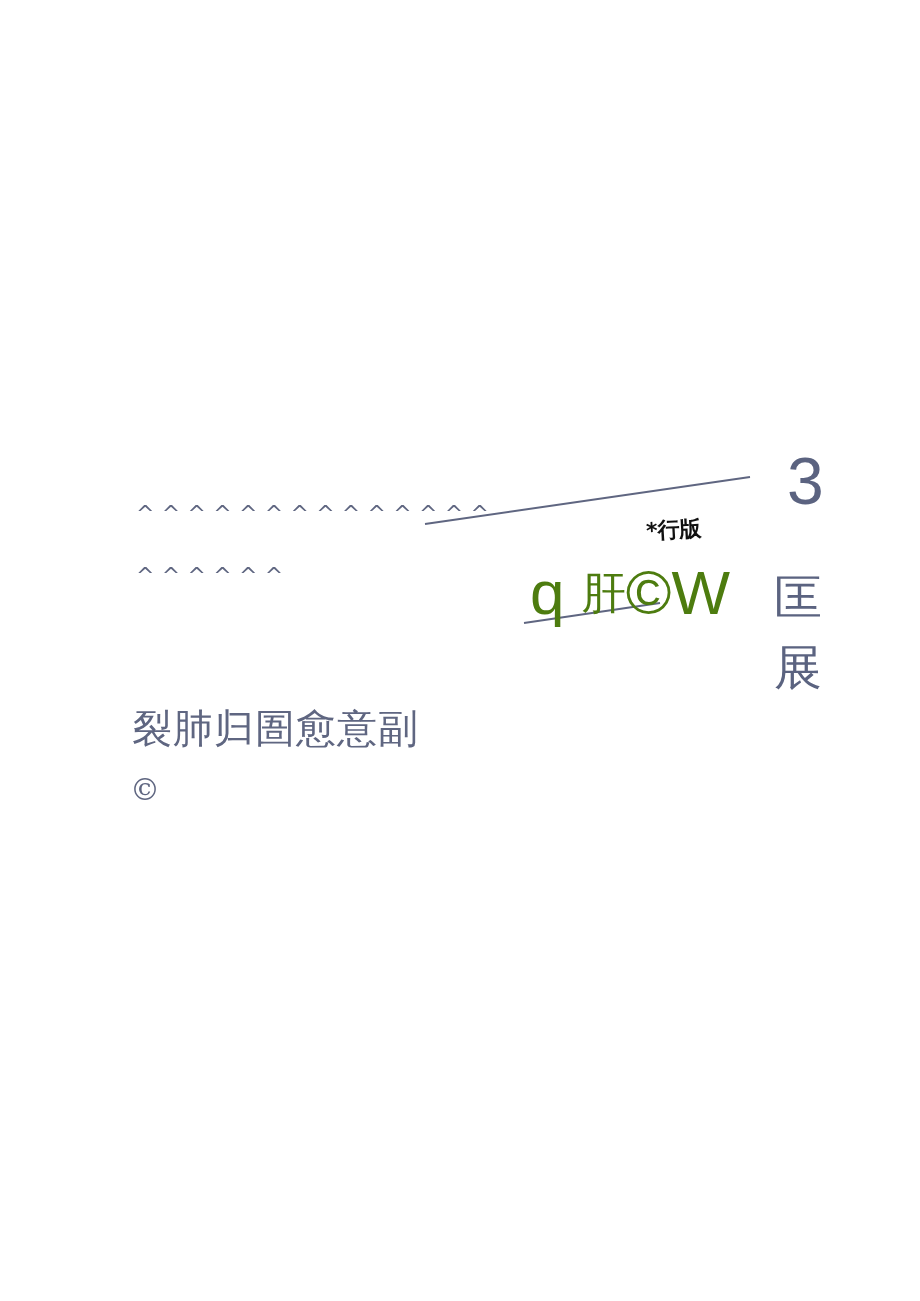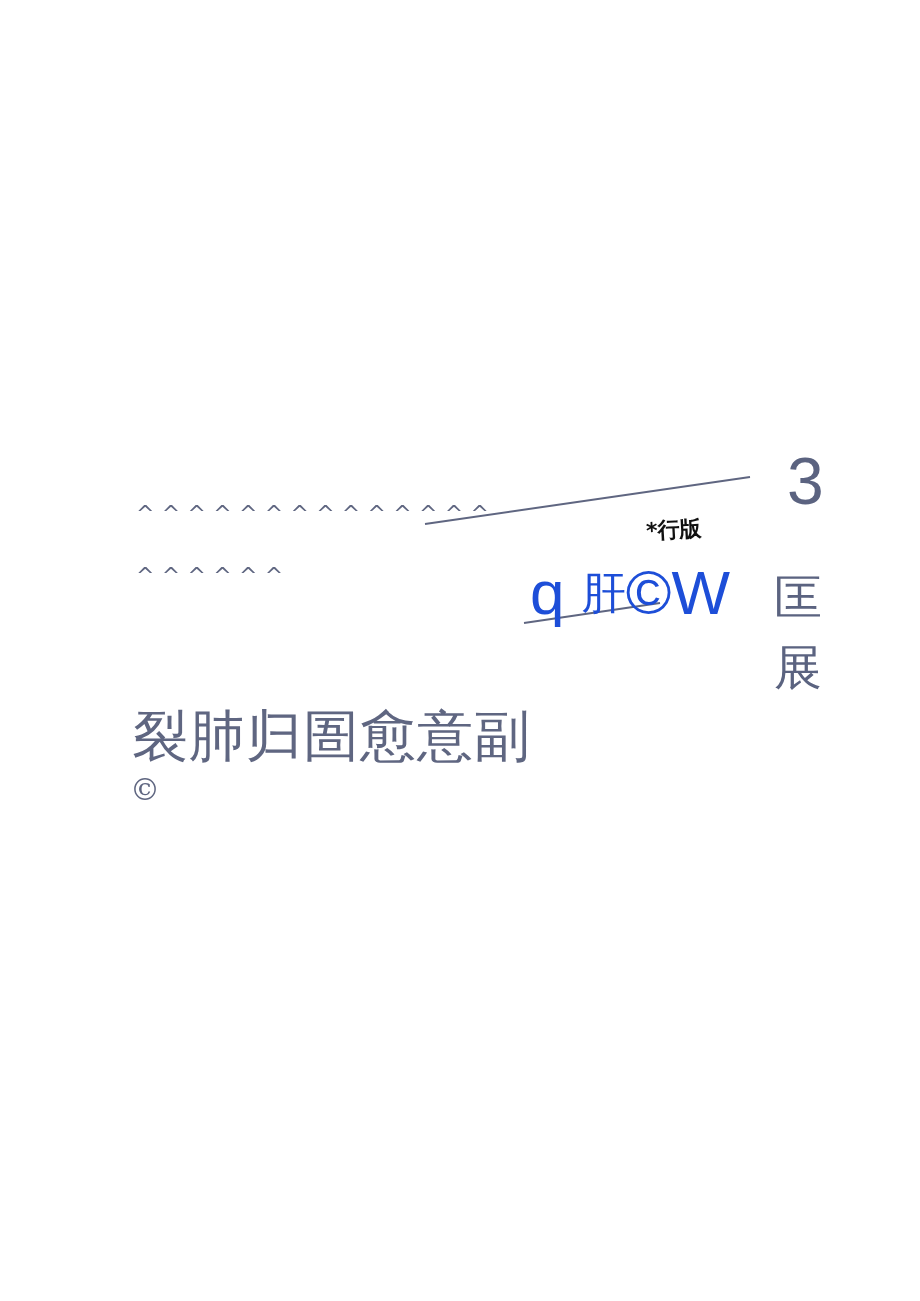--- a/index.html
+++ b/index.html
@@ -33,37 +33,37 @@
       font-family: "DejaVu Sans", sans-serif;
       font-weight: bold;
       font-size: 22px;
       color: #111111;
       line-height: 1;
       transform: rotate(-3deg);
     }
     .mixed-line {
       font-family: "Liberation Sans", sans-serif;
       font-size: 62px;
-      color: #1d4ed8;
+      color: #4d7c0f;
       line-height: 1;
     }
     .mixed-line .cjk {
       font-family: "DejaVu Serif", serif;
       font-size: 44px;
       vertical-align: 6px;
     }
     .vert-char {
       font-family: "DejaVu Serif", serif;
       font-size: 48px;
       color: #5b6380;
       line-height: 1;
     }
     .title-cjk {
       font-family: "DejaVu Serif", serif;
-      font-size: 56px;
+      font-size: 40px;
       color: #5f6681;
       line-height: 1;
       letter-spacing: 1px;
     }
     .copyright {
       font-family: "DejaVu Serif", serif;
       font-size: 30px;
       color: #5f6681;
       line-height: 1;
     }

